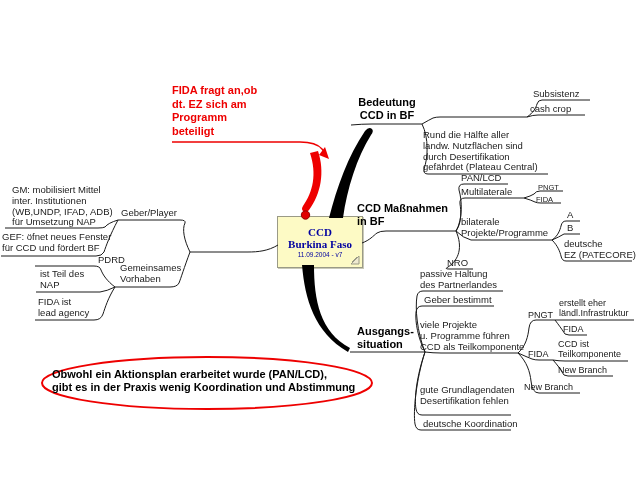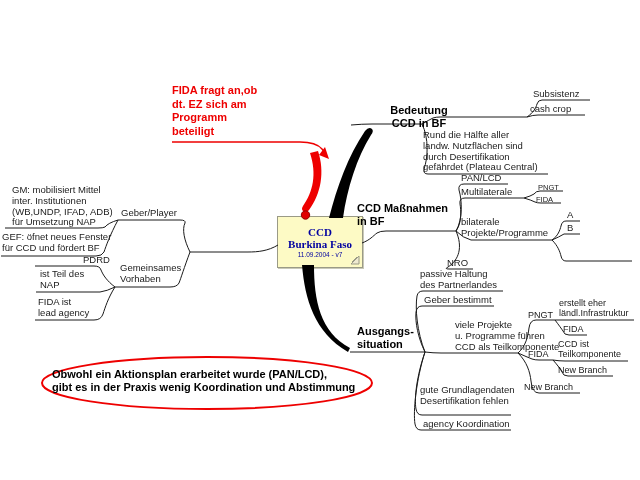--- a/index.html
+++ b/index.html
@@ -104,64 +104,66 @@
 
   <div class="lbl" style="left:121px;top:208px;">Geber/Player</div>
   <div class="lbl" style="left:12px;top:185px;">GM: mobilisiert Mittel
 inter. Institutionen
 (WB,UNDP, IFAD, ADB)
 für Umsetzung NAP</div>
   <div class="lbl" style="left:2px;top:232px;">GEF: öfnet neues Fenster
 für CCD und fördert BF</div>
   <div class="lbl" style="left:120px;top:263px;">Gemeinsames
 Vorhaben</div>
-  <div class="lbl" style="left:55px;top:255px;padding-left:28px;">PDRD</div>
+  <div class="lbl" style="left:70px;top:255px;padding-left:28px;">PDRD</div>
   <div class="lbl" style="left:40px;top:269px;">ist Teil des
 NAP</div>
   <div class="lbl" style="left:38px;top:297px;">FIDA ist
 lead agency</div>
 
-  <div class="lbl topic ctr" style="left:352px;top:104px;width:70px;margin-left:32px;">Bedeutung
+  <div class="lbl topic ctr" style="left:352px;top:96px;width:70px;">Bedeutung
 CCD in BF</div>
   <div class="lbl" style="left:533px;top:89px;text-align:right;">Subsistenz</div>
   <div class="lbl" style="left:530px;top:104px;">cash crop</div>
   <div class="lbl topic" style="left:357px;top:202px;">CCD Maßnahmen
 in BF</div>
 
   <div class="lbl" style="left:423px;top:130px;">Rund die Hälfte aller
 landw. Nutzflächen sind
 durch Desertifikation
 gefährdet (Plateau Central)</div>
   <div class="lbl" style="left:461px;top:173px;">PAN/LCD</div>
   <div class="lbl" style="left:461px;top:187px;">Multilaterale</div>
   <div class="lbl tiny" style="left:538px;top:183px;">PNGT</div>
   <div class="lbl tiny" style="left:536px;top:195px;">FIDA</div>
   <div class="lbl" style="left:461px;top:217px;">bilaterale
 Projekte/Programme</div>
   <div class="lbl" style="left:567px;top:210px;">A</div>
   <div class="lbl" style="left:567px;top:223px;">B</div>
+  <div class="lbl" style="left:564px;top:239px;">deutsche
+EZ (PATECORE)</div>
   <div class="lbl" style="left:447px;top:258px;">NRO</div>
 
   <div class="lbl topic" style="left:357px;top:325px;">Ausgangs-
 situation</div>
   <div class="lbl" style="left:420px;top:269px;">passive Haltung
 des Partnerlandes</div>
   <div class="lbl" style="left:424px;top:295px;">Geber bestimmt</div>
-  <div class="lbl" style="left:432px;top:320px;padding-left:23px;">viele Projekte
+  <div class="lbl" style="left:420px;top:320px;">viele Projekte
 u. Programme führen
 CCD als Teilkomponente</div>
   <div class="lbl s9" style="left:528px;top:310px;">PNGT</div>
   <div class="lbl s9" style="left:559px;top:298px;">erstellt eher
 ländl.Infrastruktur</div>
   <div class="lbl s9" style="left:563px;top:324px;">FIDA</div>
   <div class="lbl s9" style="left:528px;top:349px;">FIDA</div>
   <div class="lbl s9" style="left:558px;top:339px;">CCD ist
 Teilkomponente</div>
   <div class="lbl s9" style="left:558px;top:365px;">New Branch</div>
   <div class="lbl s9" style="left:524px;top:382px;">New Branch</div>
   <div class="lbl" style="left:420px;top:385px;">gute Grundlagendaten
 Desertifikation fehlen</div>
-  <div class="lbl" style="left:423px;top:419px;">agency Koordination</div>
+  <div class="lbl" style="left:423px;top:419px;">deutsche Koordination</div>
 
   <div class="lbl conclusion" style="left:52px;top:368px;">Obwohl ein Aktionsplan erarbeitet wurde (PAN/LCD),
 gibt es in der Praxis wenig Koordination und Abstimmung</div>
 
 </div>
 
 </body></html>

